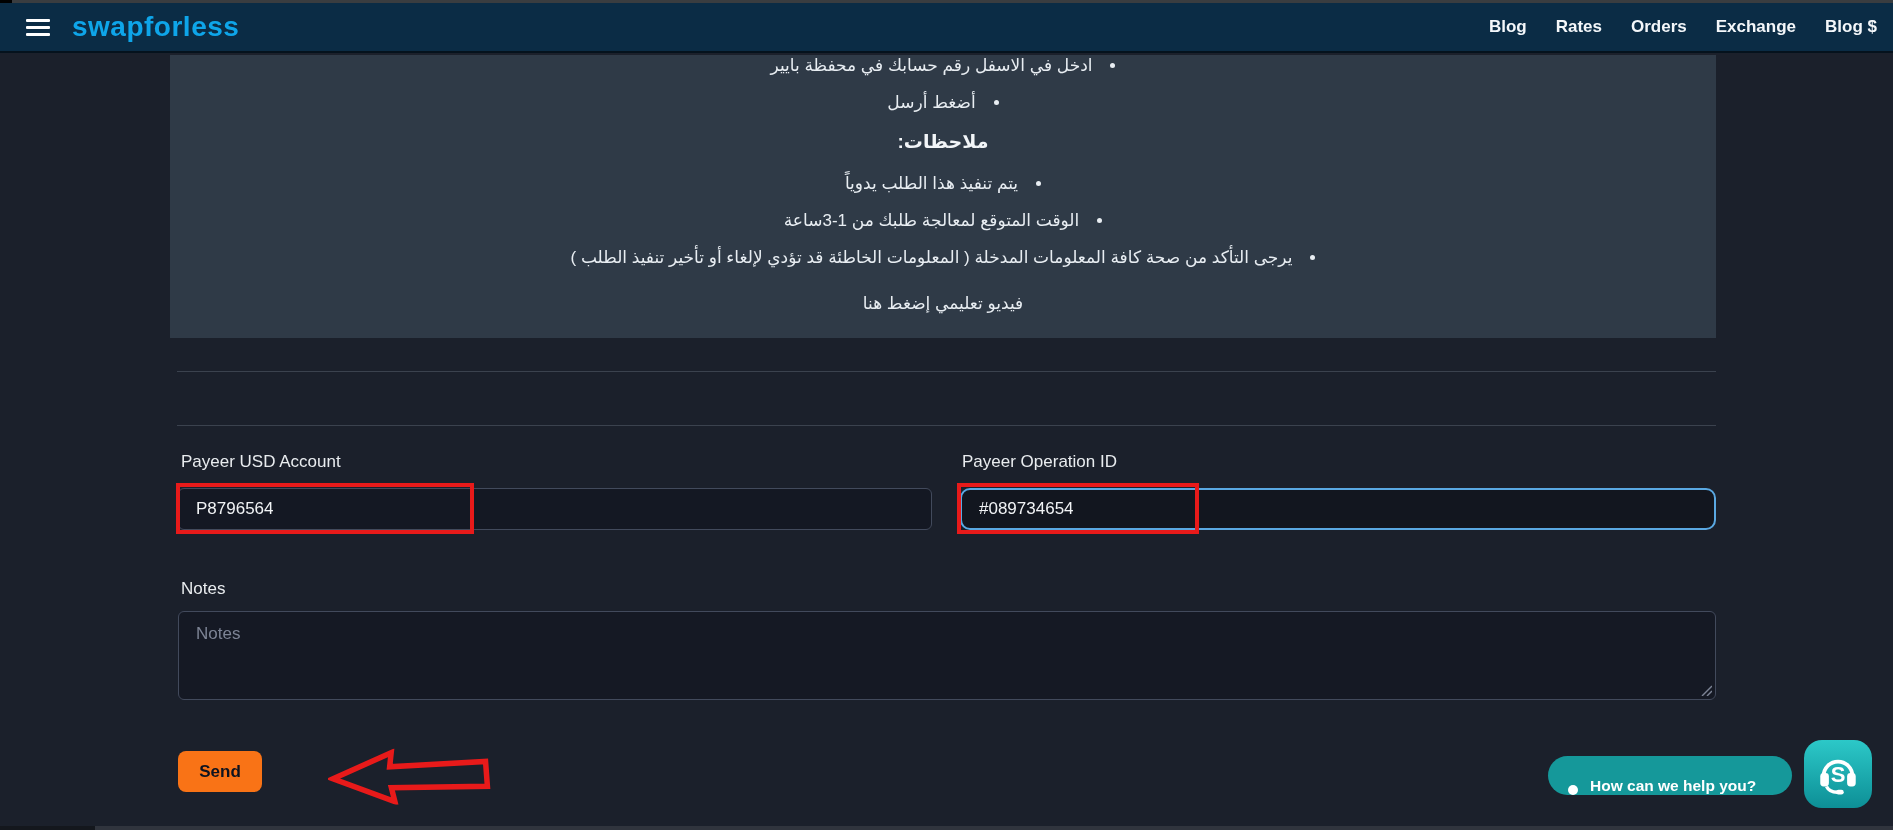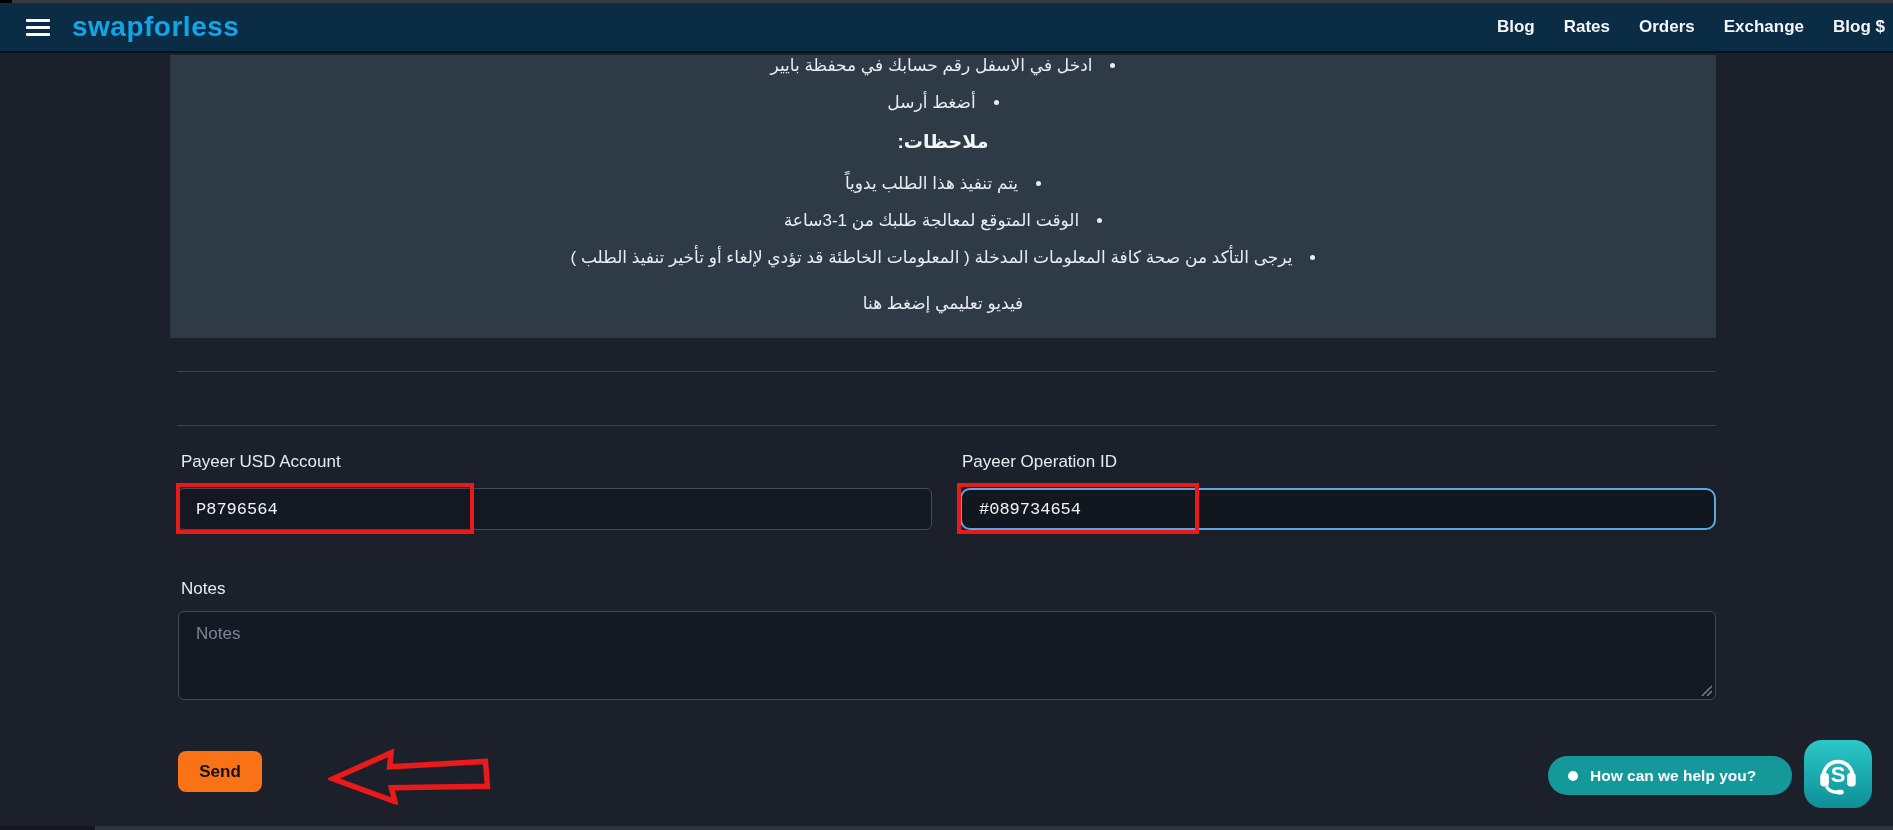--- a/index.html
+++ b/index.html
@@ -19,21 +19,21 @@
     position:absolute; top:3px; left:0; width:100%; height:50px;
     background:#0b2c45; border-bottom:2px solid #05121d;
     display:flex; align-items:center;
   }
   .hamburger { width:24px; height:17px; margin-left:26px; display:flex; flex-direction:column; justify-content:space-between; cursor:pointer; }
   .hamburger span { display:block; height:3px; background:#ffffff; border-radius:1px; }
   .logo {
     margin-left:22px; font-size:28px; font-weight:bold; color:#0ea5e9;
     letter-spacing:0.5px; cursor:pointer;
   }
-  .nav-links { margin-left:auto; margin-right:8px; display:flex; gap:29px;text-align:right; }
+  .nav-links { margin-left:auto; margin-right:16px; display:flex; gap:29px;text-align:right; }
   .nav-links span { color:#f4f7fa; font-size:17px; font-weight:bold; cursor:pointer; }
 
   
   .panel {
     position:absolute; left:170px; top:55px; width:1546px; height:283px;
     background:#2f3a47; overflow:hidden; padding:0 26px;
     color:#e8edf2; font-size:17px;
     direction:rtl; text-align:center;
   }
   .panel ul { list-style-position:inside; }
@@ -49,21 +49,21 @@
 
   
   .field-label { position:absolute; color:#e9ecef; font-size:17px; }
   .lbl-account   { left:181px; top:452px; }
   .lbl-operation { left:962px; top:452px; }
   .lbl-notes     { left:181px; top:579px; }
 
   .text-input {
     position:absolute; height:42px; background:#141823; border:1px solid #424a5c;
     border-radius:6px; color:#f1f3f5; font-size:17px; padding:16px 17px;
-    font-family:Liberation Mono, monospace; outline:none;
+    font-family:Liberation Sans, sans-serif; outline:none;
   }
   .inp-account   { left:178px; top:488px; width:754px; }
   .inp-operation { left:960px; top:488px; width:756px; border:2px solid #5aa8e2; border-radius:10px; background:#12161f; }
 
   .red-rect { position:absolute; border:4px solid #e81a1a; pointer-events:none; z-index:5; }
   .rect-account   { left:176px; top:483px; width:298px; height:51px; }
   .rect-operation { left:957px; top:483px; width:242px; height:51px; }
 
   .notes-area {
     position:absolute; left:178px; top:611px; width:1538px; height:89px;
@@ -78,21 +78,21 @@
     position:absolute; left:178px; top:751px; width:84px; height:41px;
     background:#f97316; color:#0d1320; font-size:17px; font-weight:600;
     border:none; border-radius:8px; cursor:pointer;
     font-family:"Liberation Sans","DejaVu Sans",sans-serif;
   }
   .arrow-annot { position:absolute; left:328px; top:748px; width:168px; height:56px; pointer-events:none; z-index:5; transform:rotate(-2deg); }
 
   
   .chat-pill {
     position:absolute; left:1548px; top:756px; width:244px; height:39px;
-    background:#15989a; border-radius:20px; display:flex; align-items:center;
+    background:#15989a; border-radius:20px; display:flex; align-items:flex-end;
     gap:12px; padding:0 20px; cursor:pointer;
   }
   .chat-pill .dot { width:10px; height:10px; border-radius:50%; background:#ffffff; }
   .chat-pill .txt { color:#ffffff; font-size:15.5px; font-weight:bold; white-space:nowrap; }
   .chat-fab {
     position:absolute; left:1804px; top:740px; width:68px; height:68px;
     border-radius:18px; background:linear-gradient(180deg,#2cc8c8 0%,#0d8f96 100%);
     display:flex; align-items:center; justify-content:center; cursor:pointer;
   }
 

